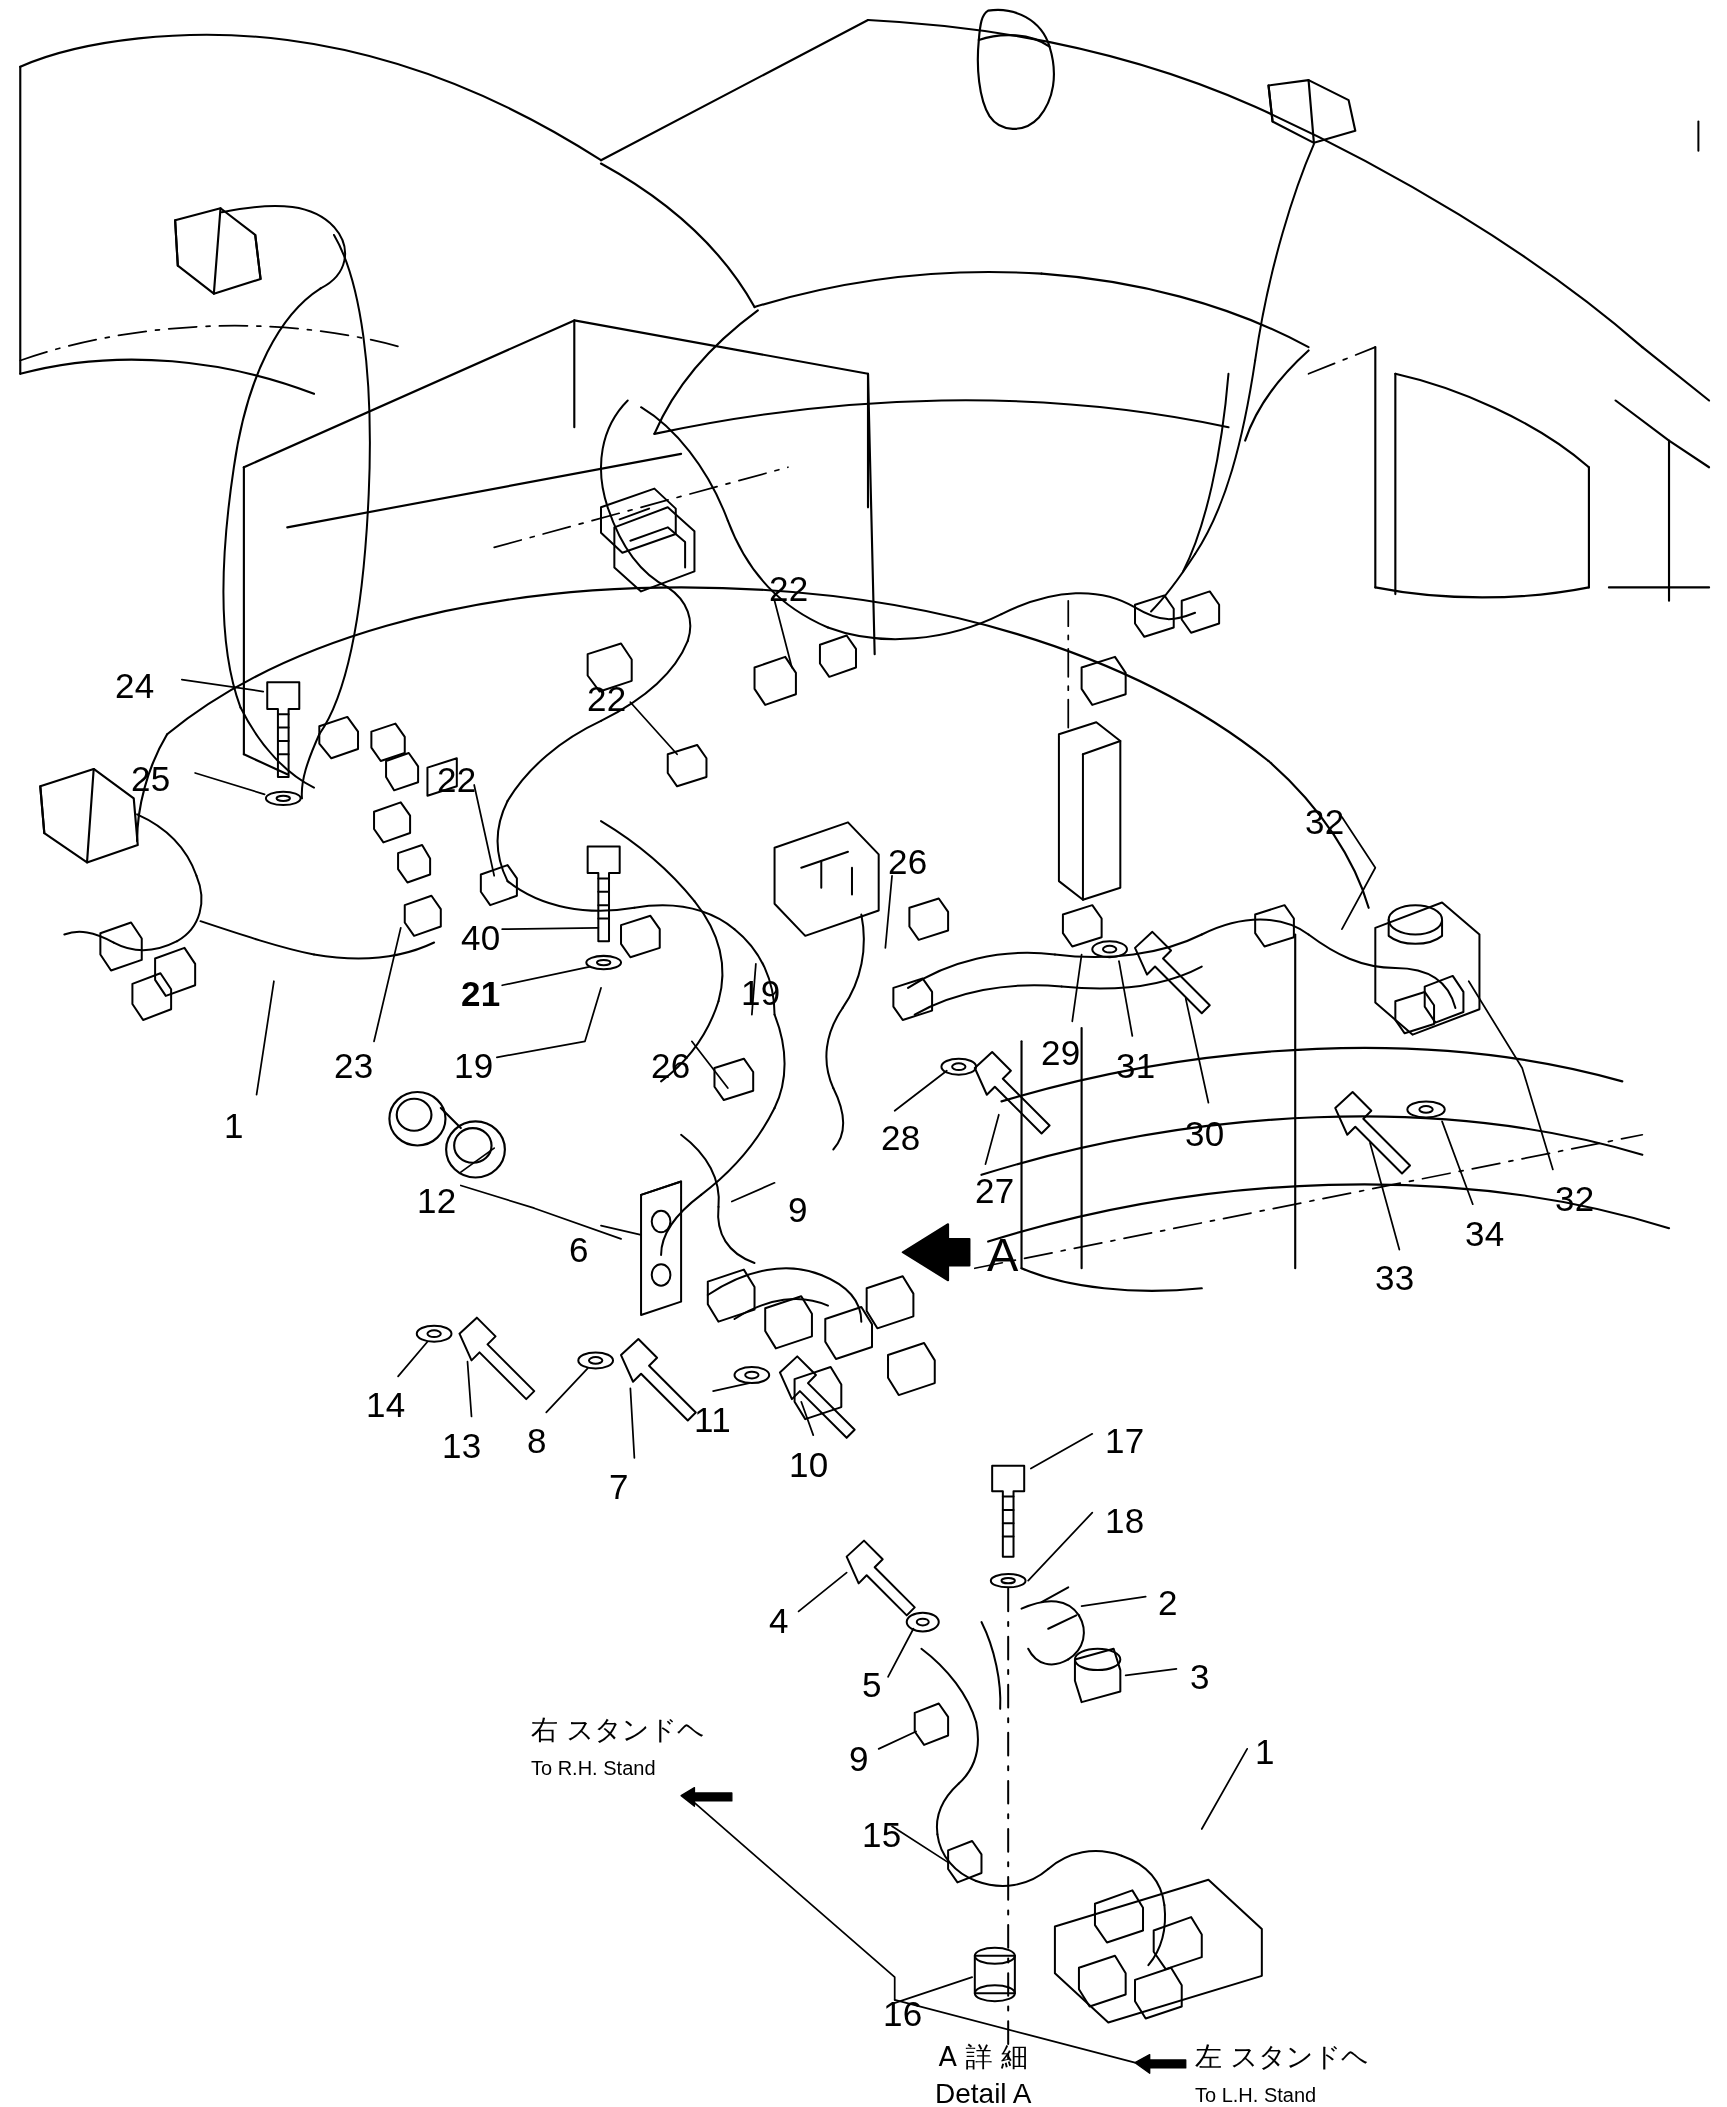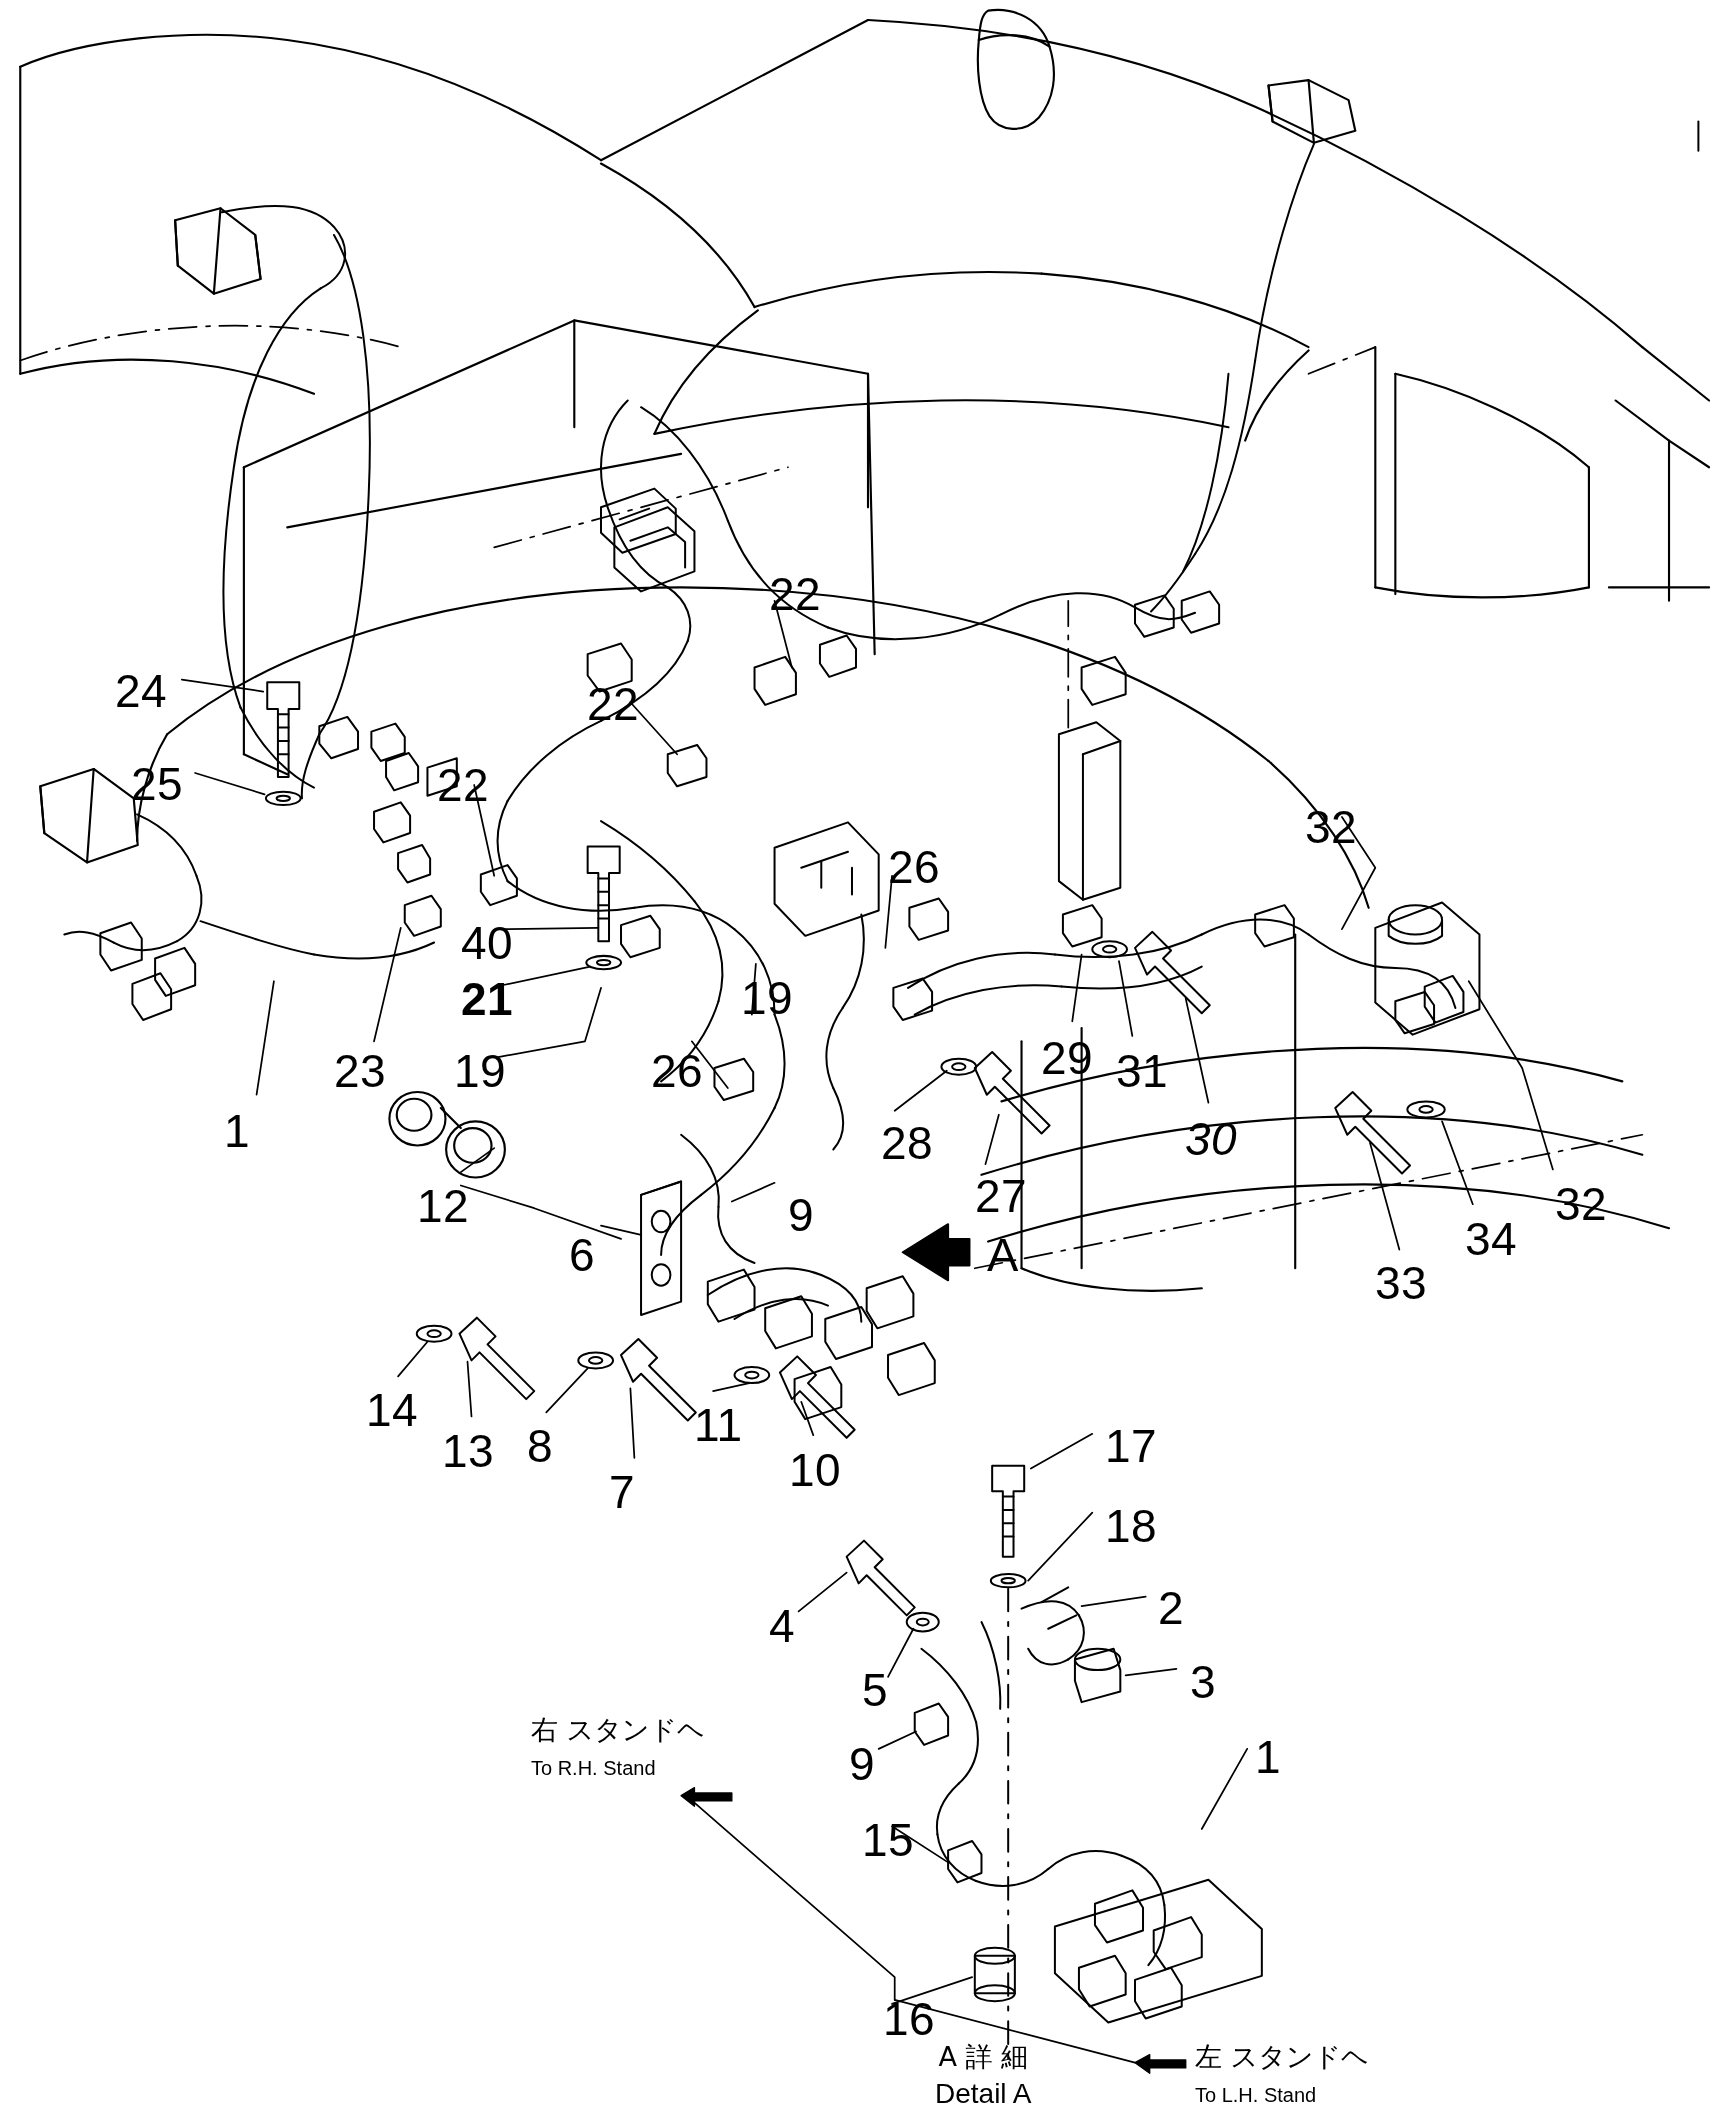--- a/index.html
+++ b/index.html
@@ -23,21 +23,21 @@
   }
   svg.art {
     position: absolute;
     left: 0; top: 0;
     width: 1728px;
     height: 2108px;
   }
   .callout {
     position: absolute;
     font-family: "Liberation Sans", sans-serif;
-    font-size: 46px;
+    font-size: 35px;
     line-height: 1;
     color: #000;
     white-space: nowrap;
     letter-spacing: 0.3px;
   }
   .bigletter {
     position: absolute;
     font-family: "Liberation Sans", sans-serif;
     font-size: 47px;
     font-weight: 400;
@@ -448,21 +448,21 @@
   <div class="callout" style="left:334px;top:1048px;">23</div>
   <div class="callout" style="left:224px;top:1108px;">1</div>
   <div class="callout" style="left:741px;top:975px;">19</div>
   <div class="callout" style="left:888px;top:844px;">26</div>
   <div class="callout" style="left:651px;top:1048px;">26</div>
   <div class="callout" style="left:881px;top:1120px;">28</div>
   <div class="callout" style="left:975px;top:1173px;">27</div>
   <div class="callout" style="left:1305px;top:804px;">32</div>
   <div class="callout" style="left:1041px;top:1035px;">29</div>
   <div class="callout" style="left:1116px;top:1048px;">31</div>
-  <div class="callout" style="left:1185px;top:1116px;font-style:italic;">30</div>
+  <div class="callout" style="left:1185px;top:1116px;">30</div>
   <div class="callout" style="left:1555px;top:1181px;">32</div>
   <div class="callout" style="left:1465px;top:1216px;">34</div>
   <div class="callout" style="left:1375px;top:1260px;">33</div>
   <div class="callout" style="left:417px;top:1183px;">12</div>
   <div class="callout" style="left:569px;top:1232px;">6</div>
   <div class="callout" style="left:788px;top:1192px;">9</div>
   <div class="callout" style="left:366px;top:1387px;text-align:right;">14</div>
   <div class="callout" style="left:442px;top:1428px;">13</div>
   <div class="callout" style="left:527px;top:1423px;">8</div>
   <div class="callout" style="left:609px;top:1469px;">7</div>

